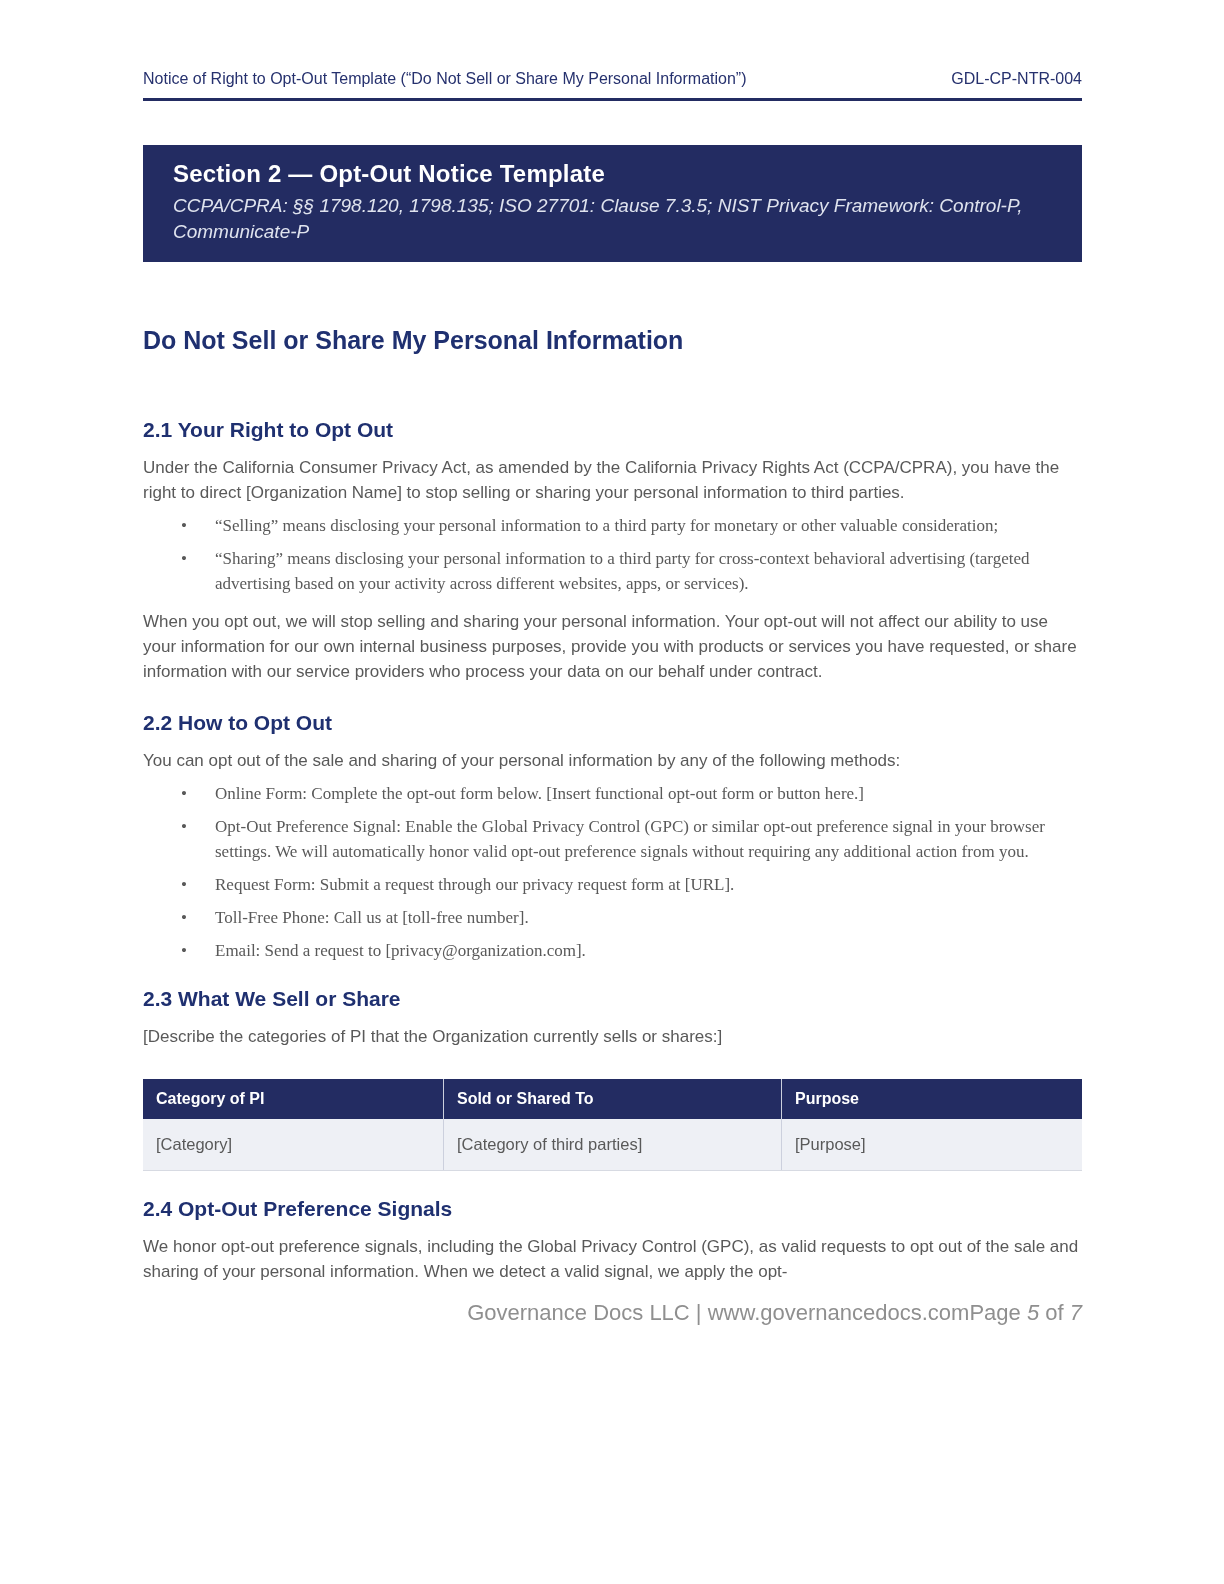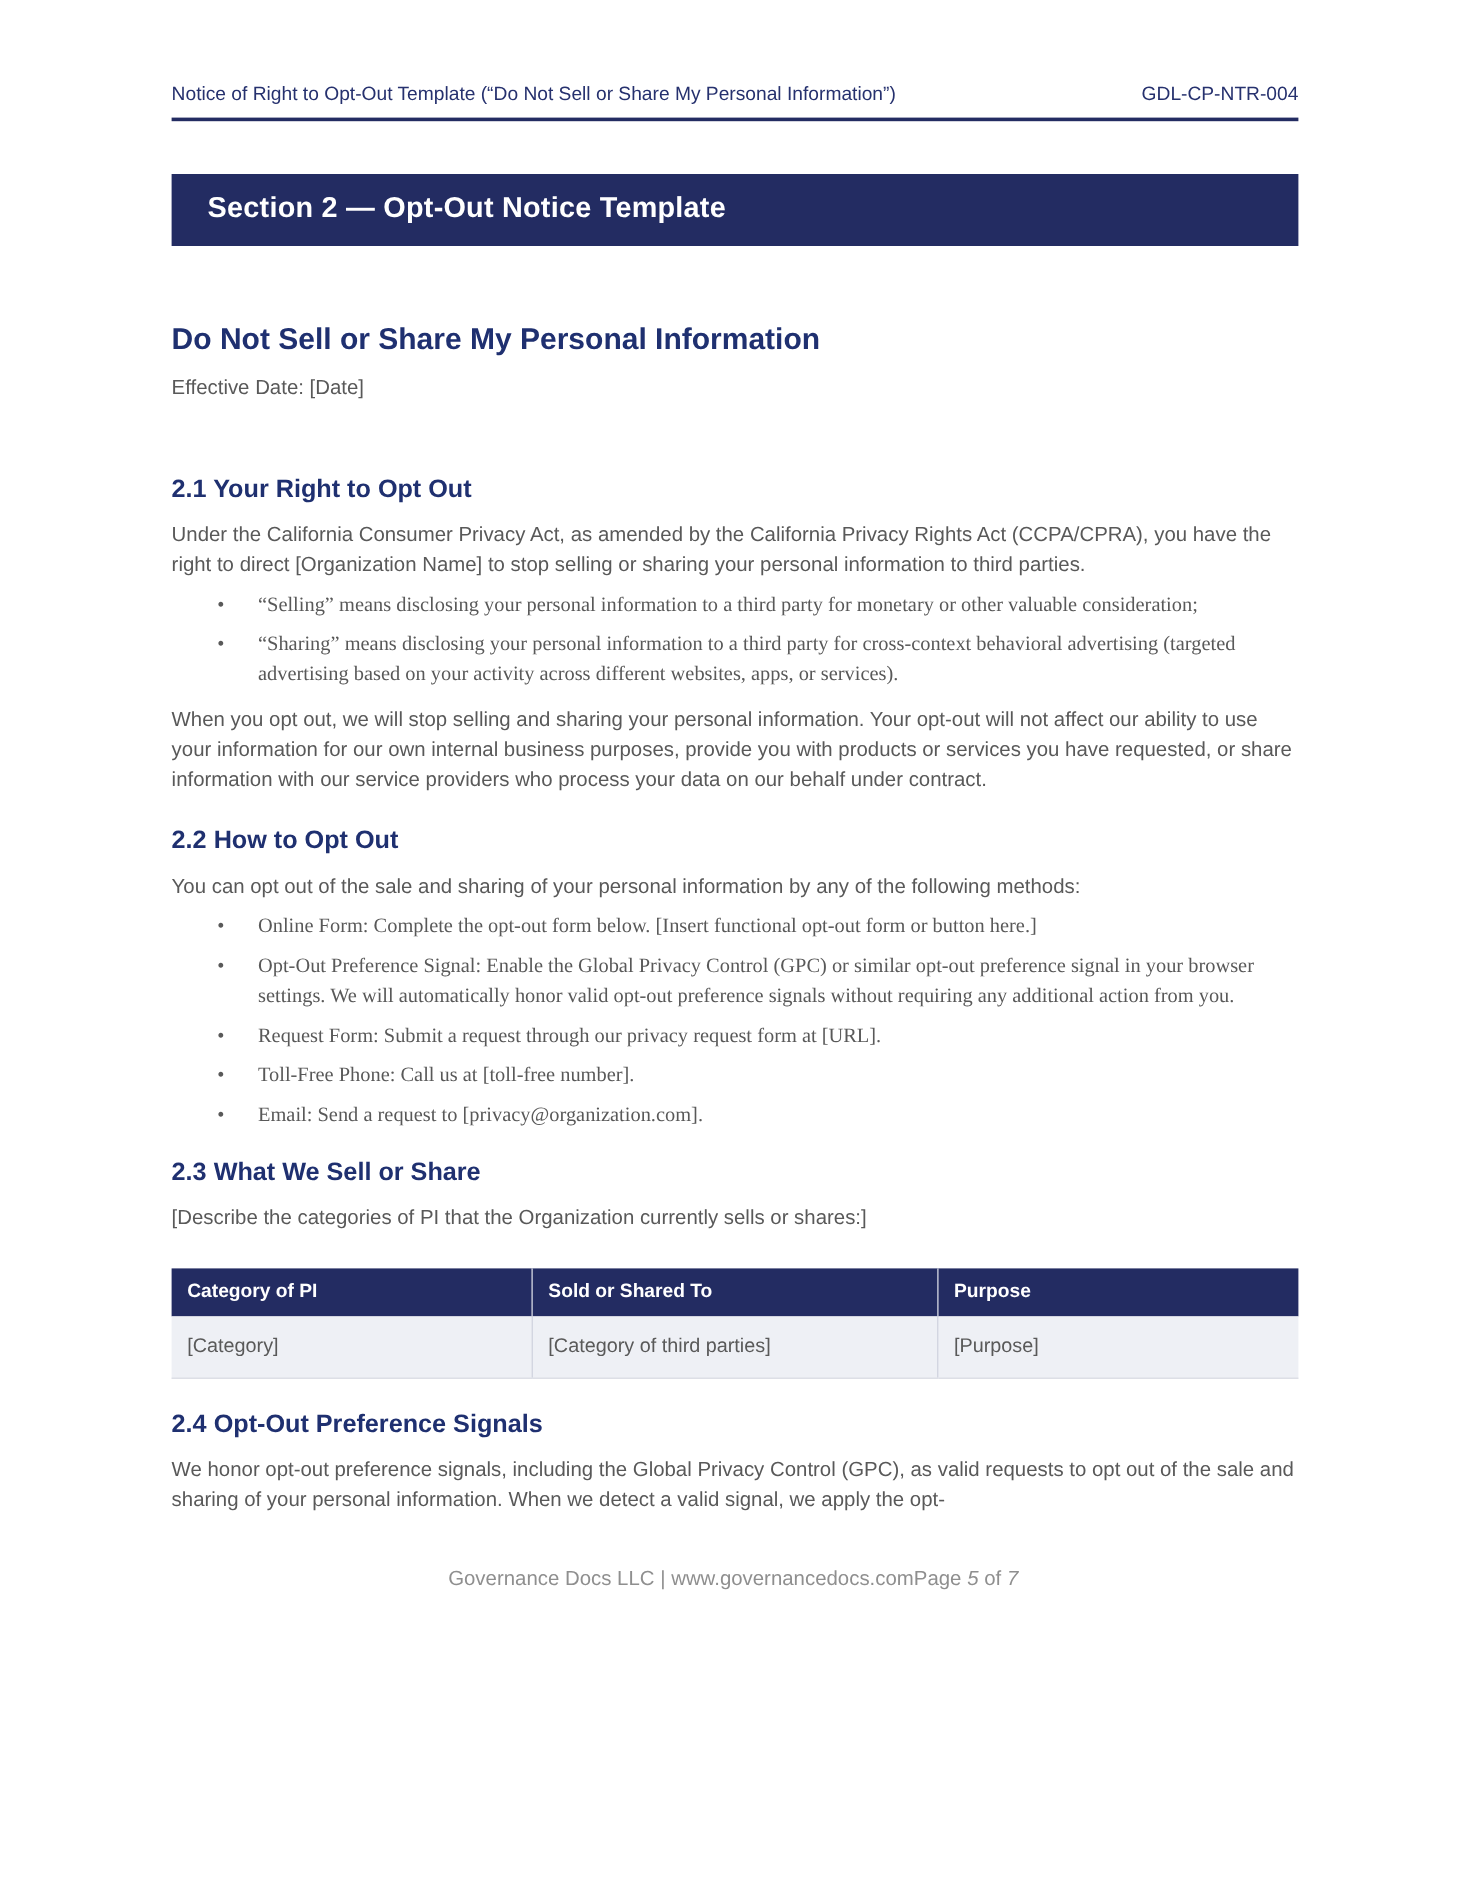--- a/index.html
+++ b/index.html
@@ -131,42 +131,42 @@
   .col-2 { width: 36%; }
   .col-3 { width: 32%; }
 
   
   .doc-footer {
     position: absolute;
     left: 140px;
     right: 142px;
     bottom: 82px;
     display: flex;
-    justify-content: center;
+    justify-content: flex-end;
     color: #8f8f8f;
-    font-size: 17px;
+    font-size: 22px;
   }
   .doc-footer .pageno em { font-style: italic; }
 </style>
 </head>
 <body>
 
 <div class="page">
 
   <div class="doc-header">
     <span class="meta">Notice of Right to Opt-Out Template (“Do Not Sell or Share My Personal Information”)</span>
     <span class="meta">GDL-CP-NTR-004</span>
   </div>
 
   <div class="banner">
     <div class="banner-title">Section 2 — Opt-Out Notice Template</div>
+    <div class="banner-subtitle">CCPA/CPRA: §§ 1798.120, 1798.135; ISO 27701: Clause 7.3.5; NIST Privacy Framework: Control-P, Communicate-P</div>
   </div>
 
   <h1 class="doc-title">Do Not Sell or Share My Personal Information</h1>
-  <p class="effective-date">Effective Date: [Date]</p>
 
   <h2 class="sec-heading s21-heading">2.1 Your Right to Opt Out</h2>
   <p class="body-text">Under the California Consumer Privacy Act, as amended by the California Privacy Rights Act (CCPA/CPRA), you have the right to direct [Organization Name] to stop selling or sharing your personal information to third parties.</p>
   <ul class="bullets">
     <li>“Selling” means disclosing your personal information to a third party for monetary or other valuable consideration;</li>
     <li>“Sharing” means disclosing your personal information to a third party for cross-context behavioral advertising (targeted advertising based on your activity across different websites, apps, or services).</li>
   </ul>
   <p class="body-text">When you opt out, we will stop selling and sharing your personal information. Your opt-out will not affect our ability to use your information for our own internal business purposes, provide you with products or services you have requested, or share information with our service providers who process your data on our behalf under contract.</p>
 
   <h2 class="sec-heading s22-heading">2.2 How to Opt Out</h2>

